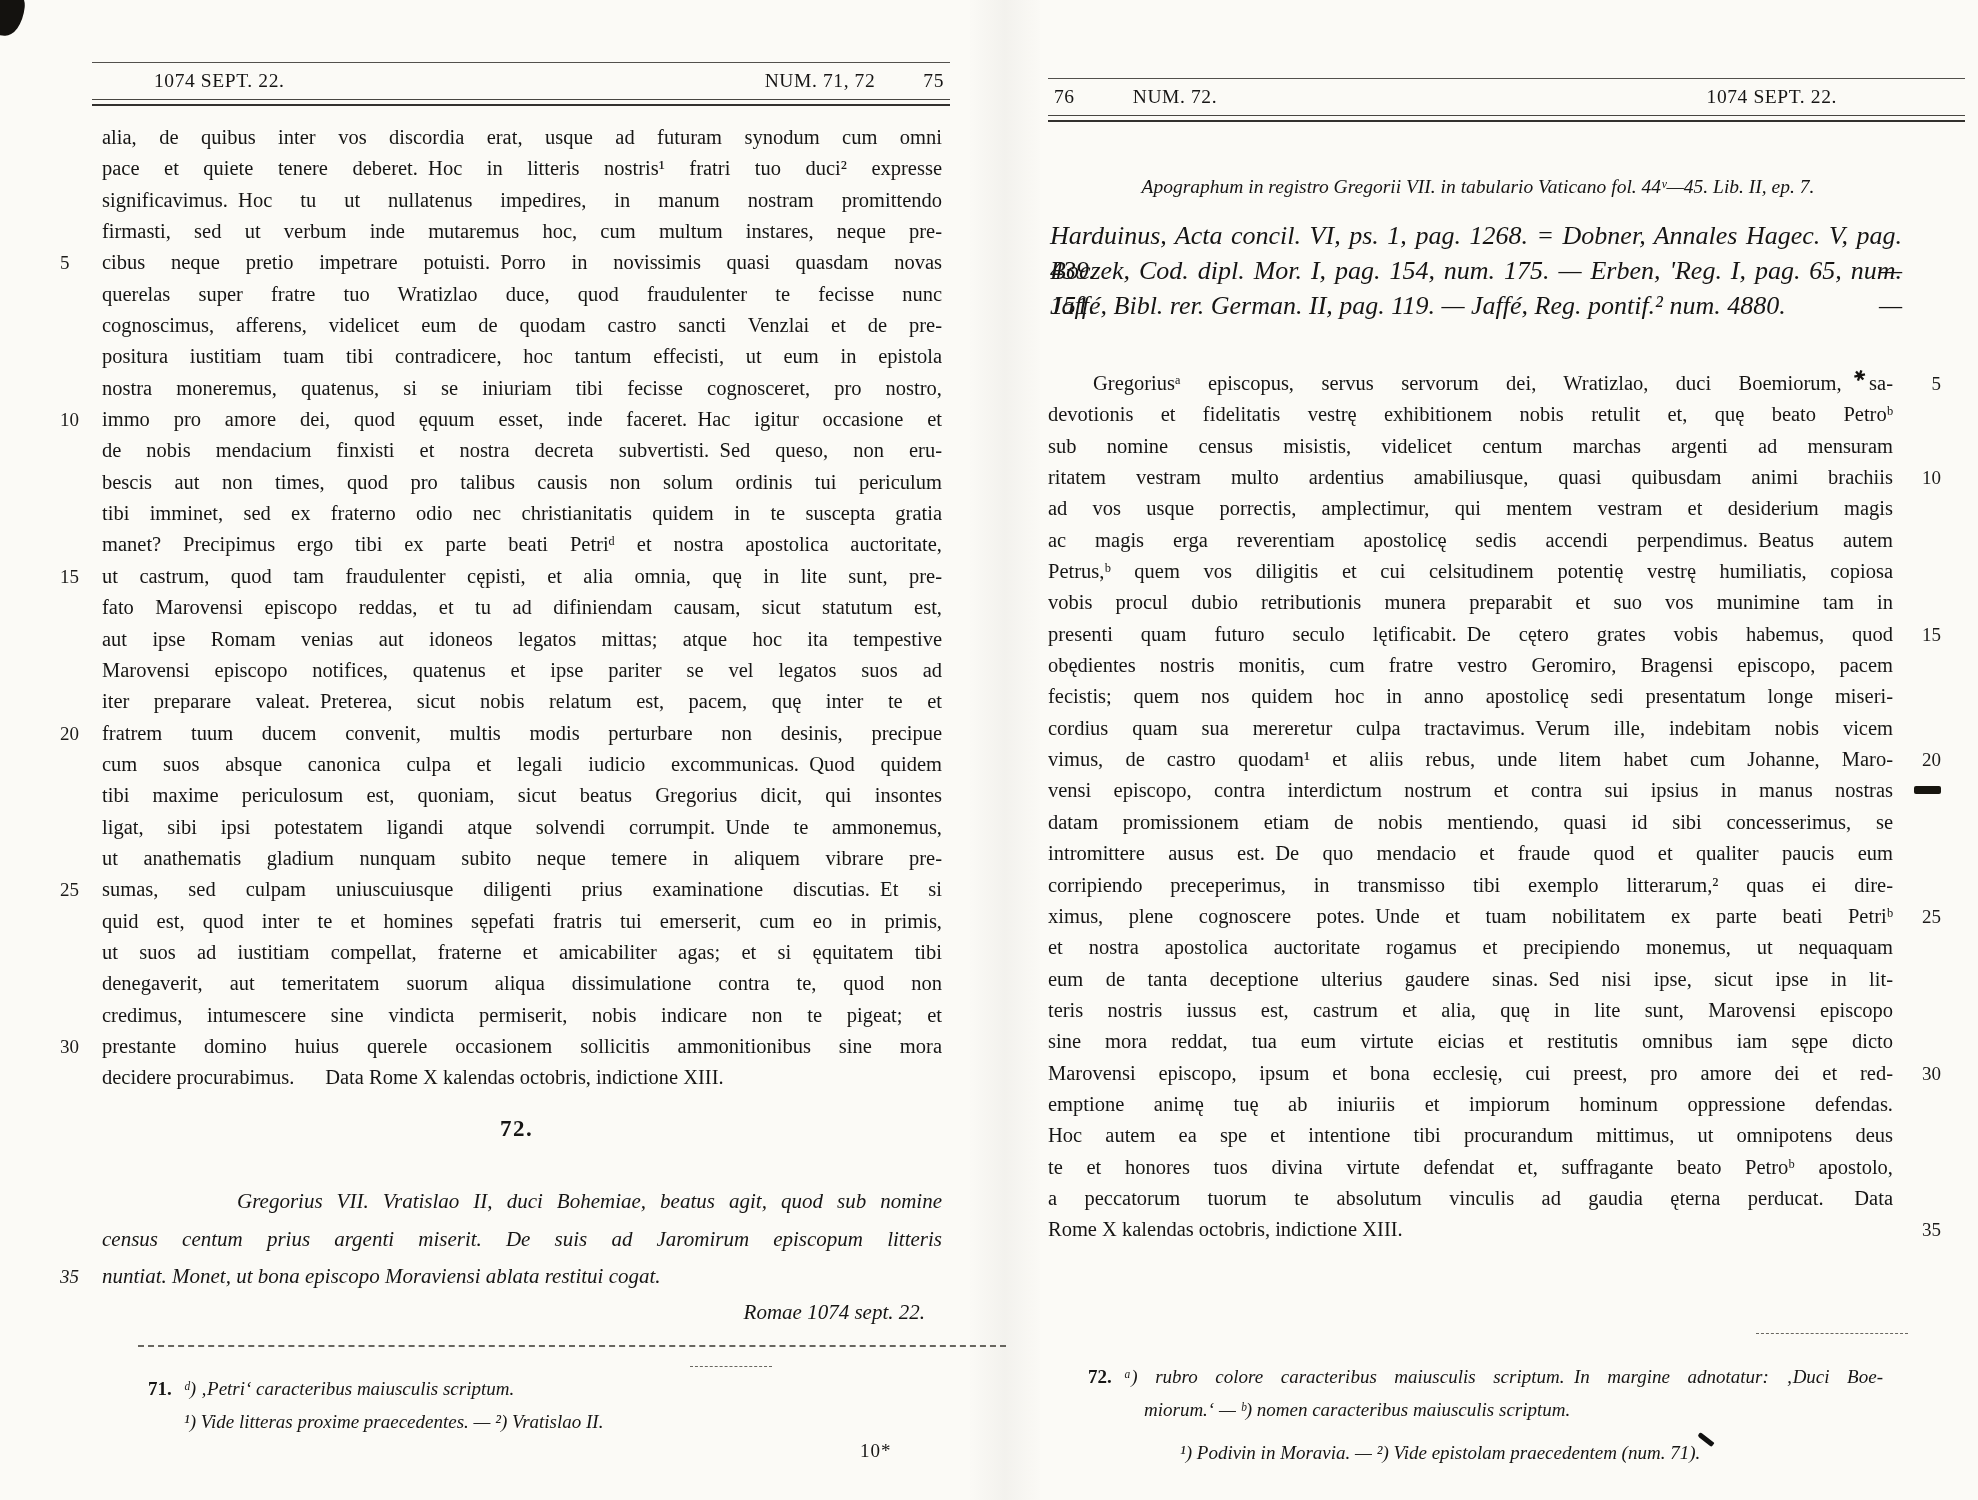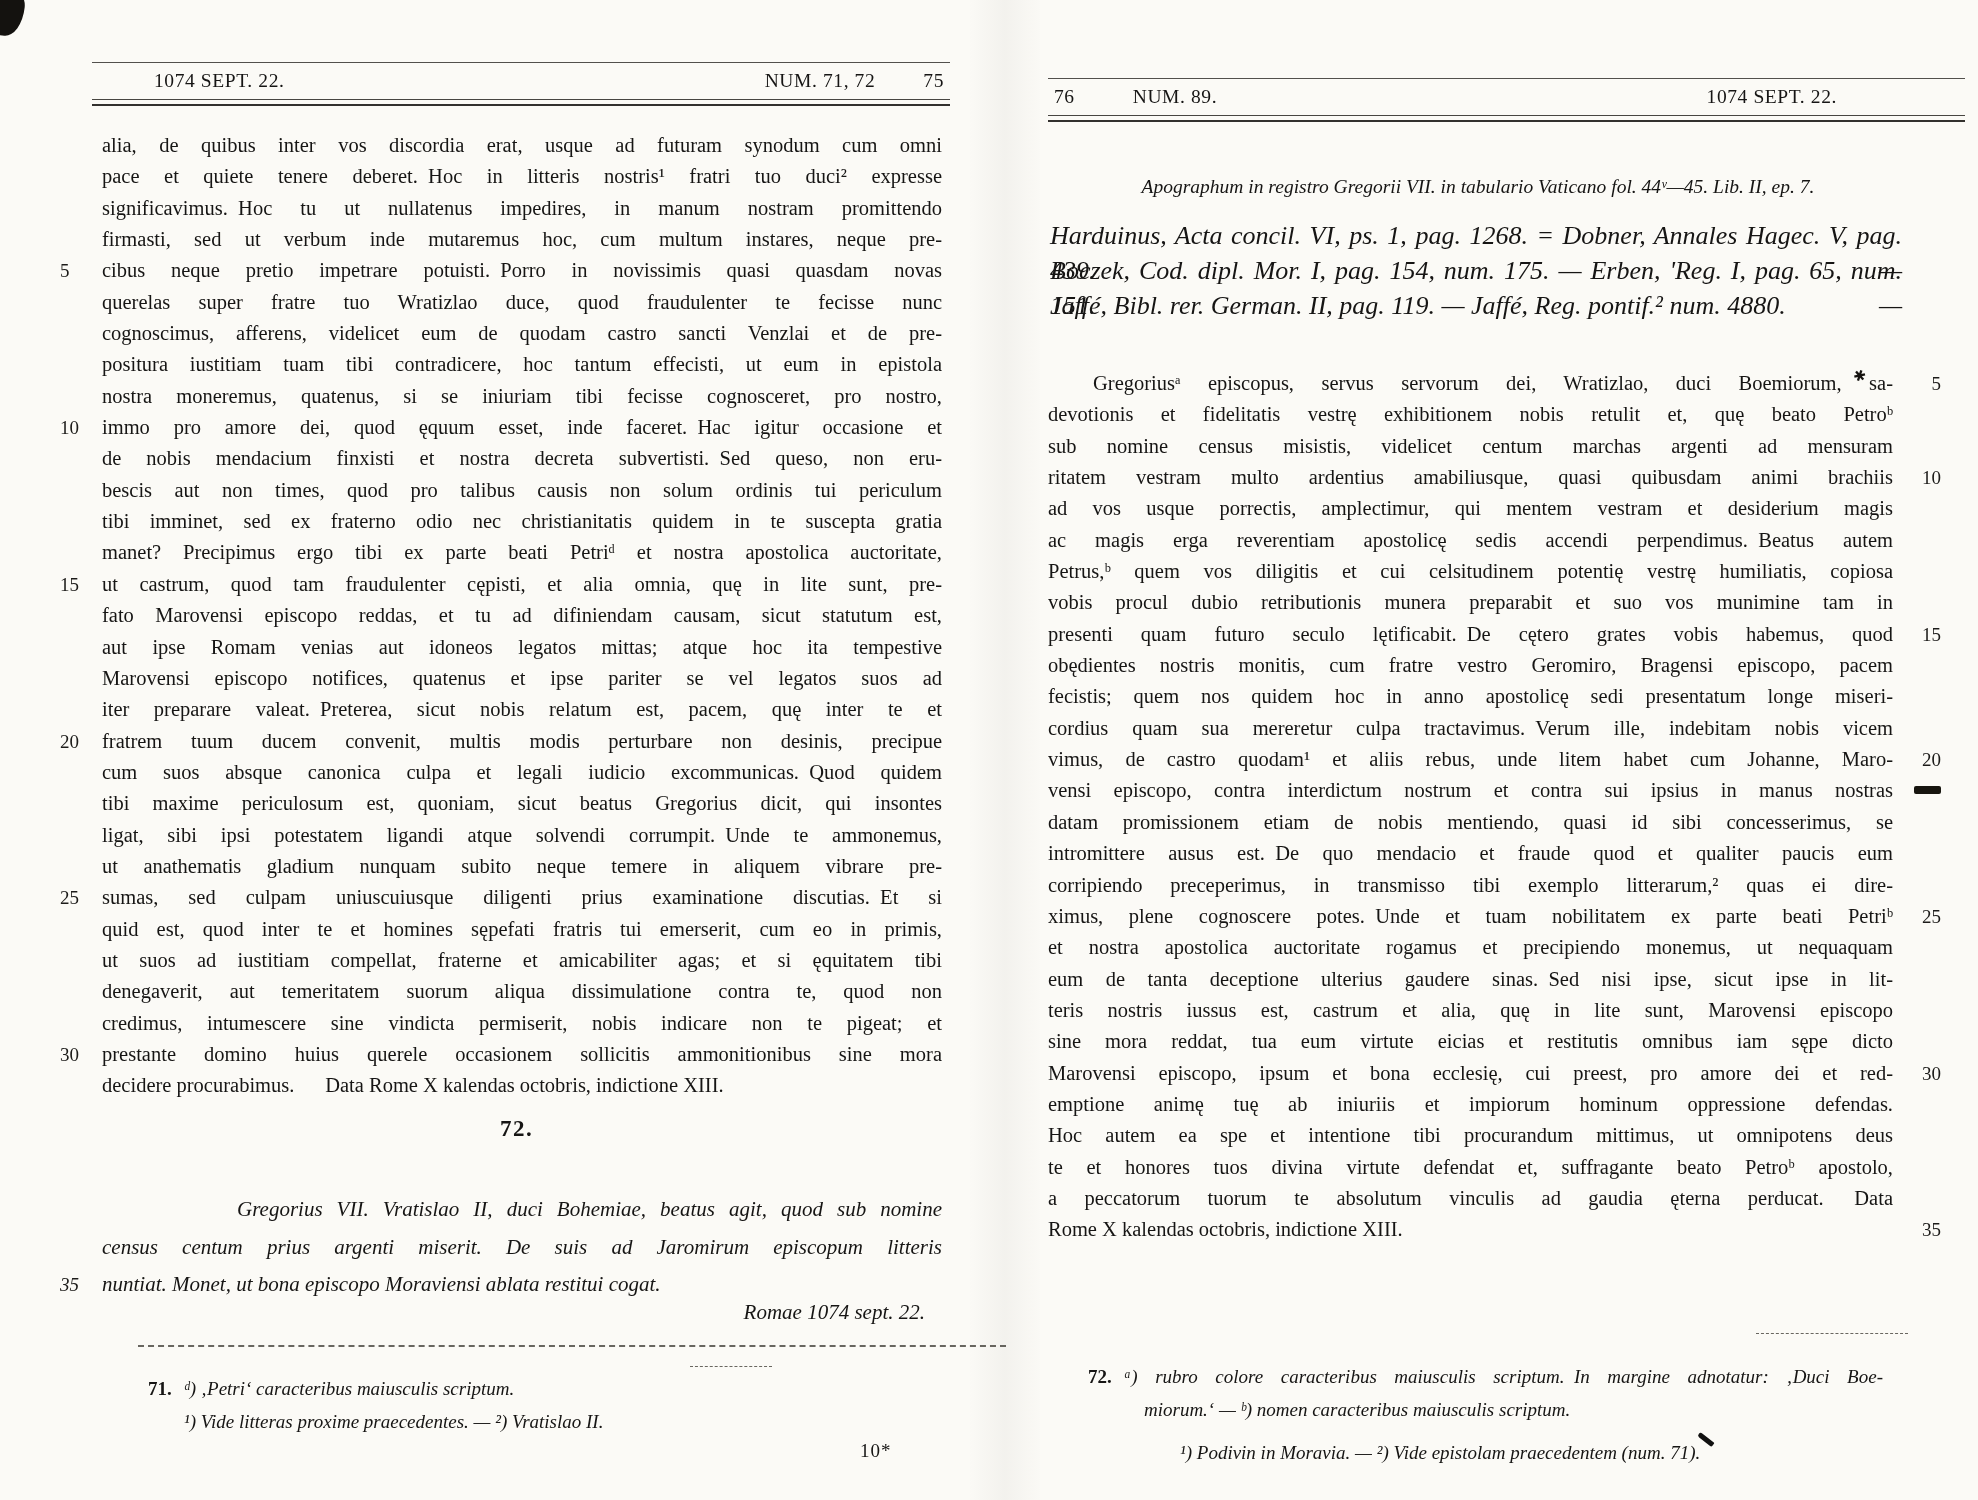--- a/index.html
+++ b/index.html
@@ -31,21 +31,21 @@
   #head-right .h-page{margin-left:6px;}
   #head-right .h-num{margin-left:58px;}
   #head-right .h-date{margin-left:auto; margin-right:128px;}
   
   .trow{display:flex; align-items:baseline;}
   .gut{flex:0 0 42px; font-size:19px; color:#1c1b19;}
   .txt{width:845px; font-size:20.5px; line-height:31.35px; text-align:justify; text-align-last:justify;
     white-space:pre-wrap;}
   .trow:not(.just) .txt{text-align:left; text-align-last:left;}
   .nums-left .gut{order:0; padding-left:8px;}
-  .nums-left .txt{order:1;margin-top:8px;}
+  .nums-left .txt{order:1;}
   .nums-right .txt{order:0;margin-top:32px;}
   .nums-right .gut{order:1; flex:0 0 48px; text-align:right; padding-left:0;}
   .body-block .trow{height:31.35px;}
   .pind .txt{text-indent:45px;}
   #summary-left .pind .txt{text-indent:135px;}
   .dashbar{display:inline-block; width:27px; height:8.5px; background:#17150f; border-radius:2px;
     position:relative; top:-3px;}
   
   #body-left{position:absolute; left:52px; top:122px; width:890px;}
   #body-right{position:absolute; left:1048px; top:336px; width:895px;}
@@ -94,21 +94,21 @@
       <span class="h-num">NUM. 71, 72</span>
       <span class="h-page">75</span>
     </div>
     <div class="rule-b"></div>
   </div>
 
   <div class="pagehead" id="head-right">
     <div class="rule-a"></div>
     <div class="hrow">
       <span class="h-page">76</span>
-      <span class="h-num">NUM. 89.</span>
+      <span class="h-num">NUM. 72.</span>
       <span class="h-date">1074 SEPT. 22.</span>
     </div>
     <div class="rule-b"></div>
   </div>
 
   <div id="body-left" class="body-block nums-left">
       <div class="trow just">
         <span class="gut"></span>
         <span class="txt">alia, de quibus inter vos discordia erat, usque ad futuram synodum cum omni</span>
       </div>

